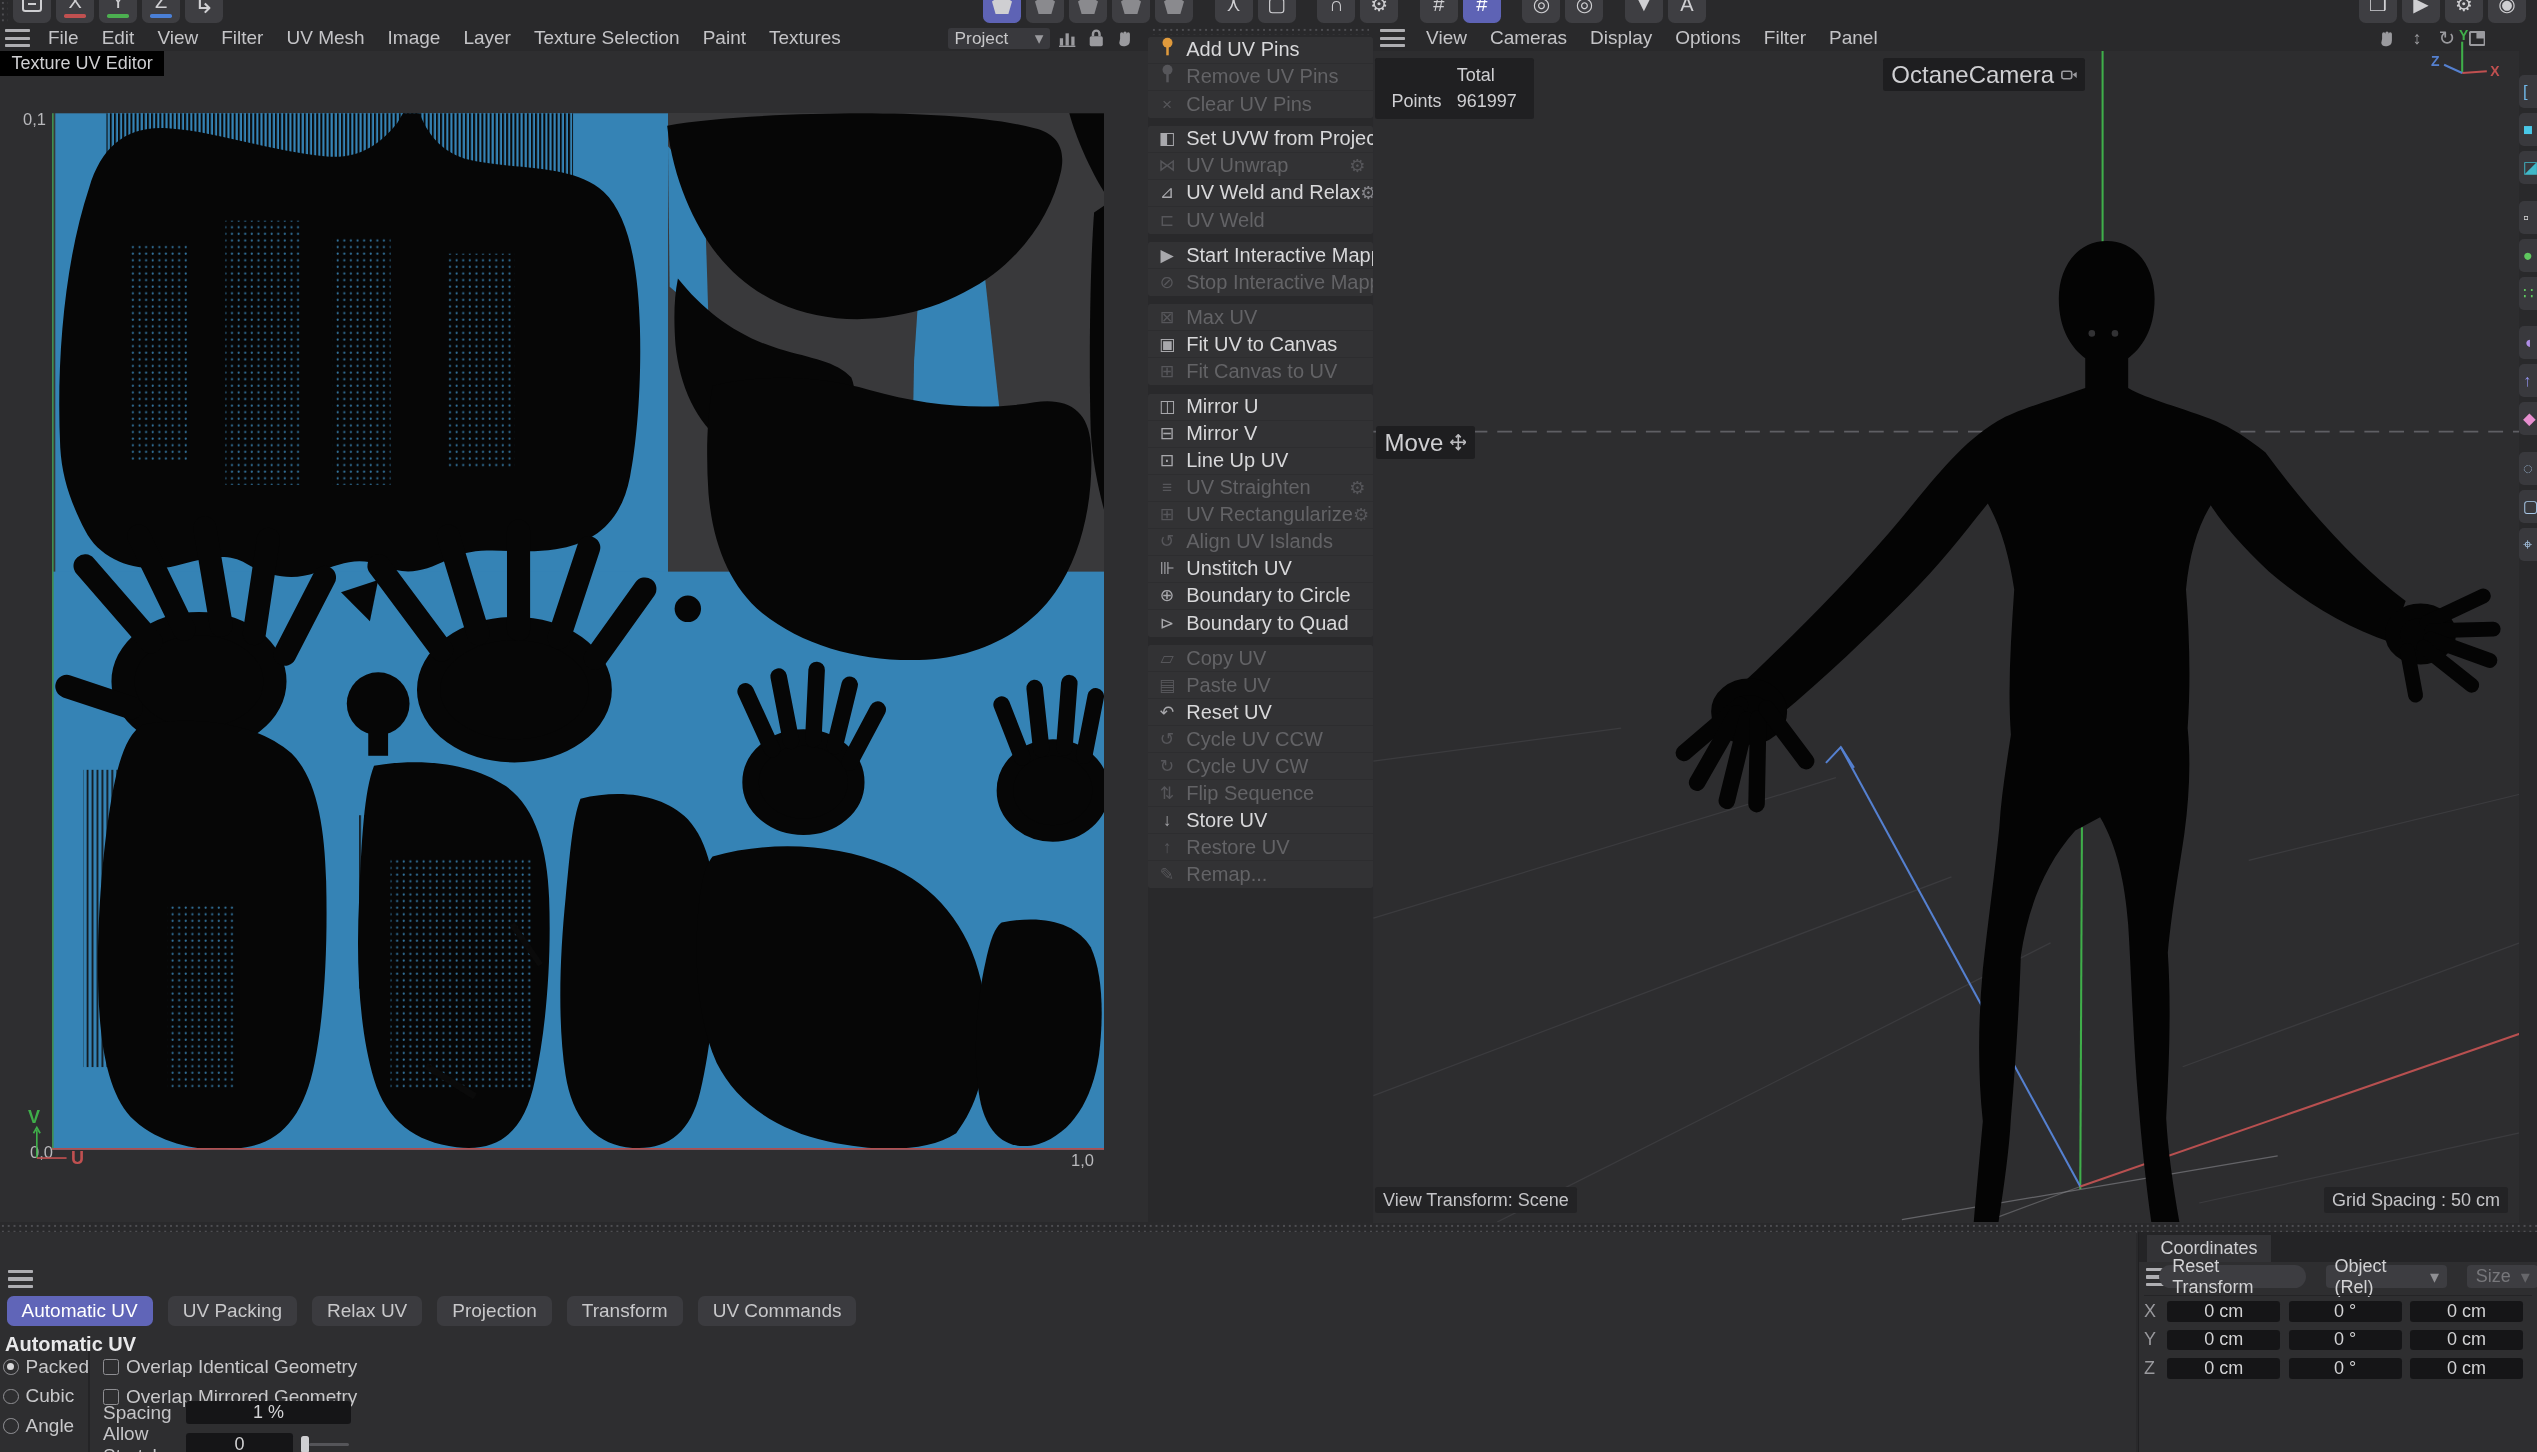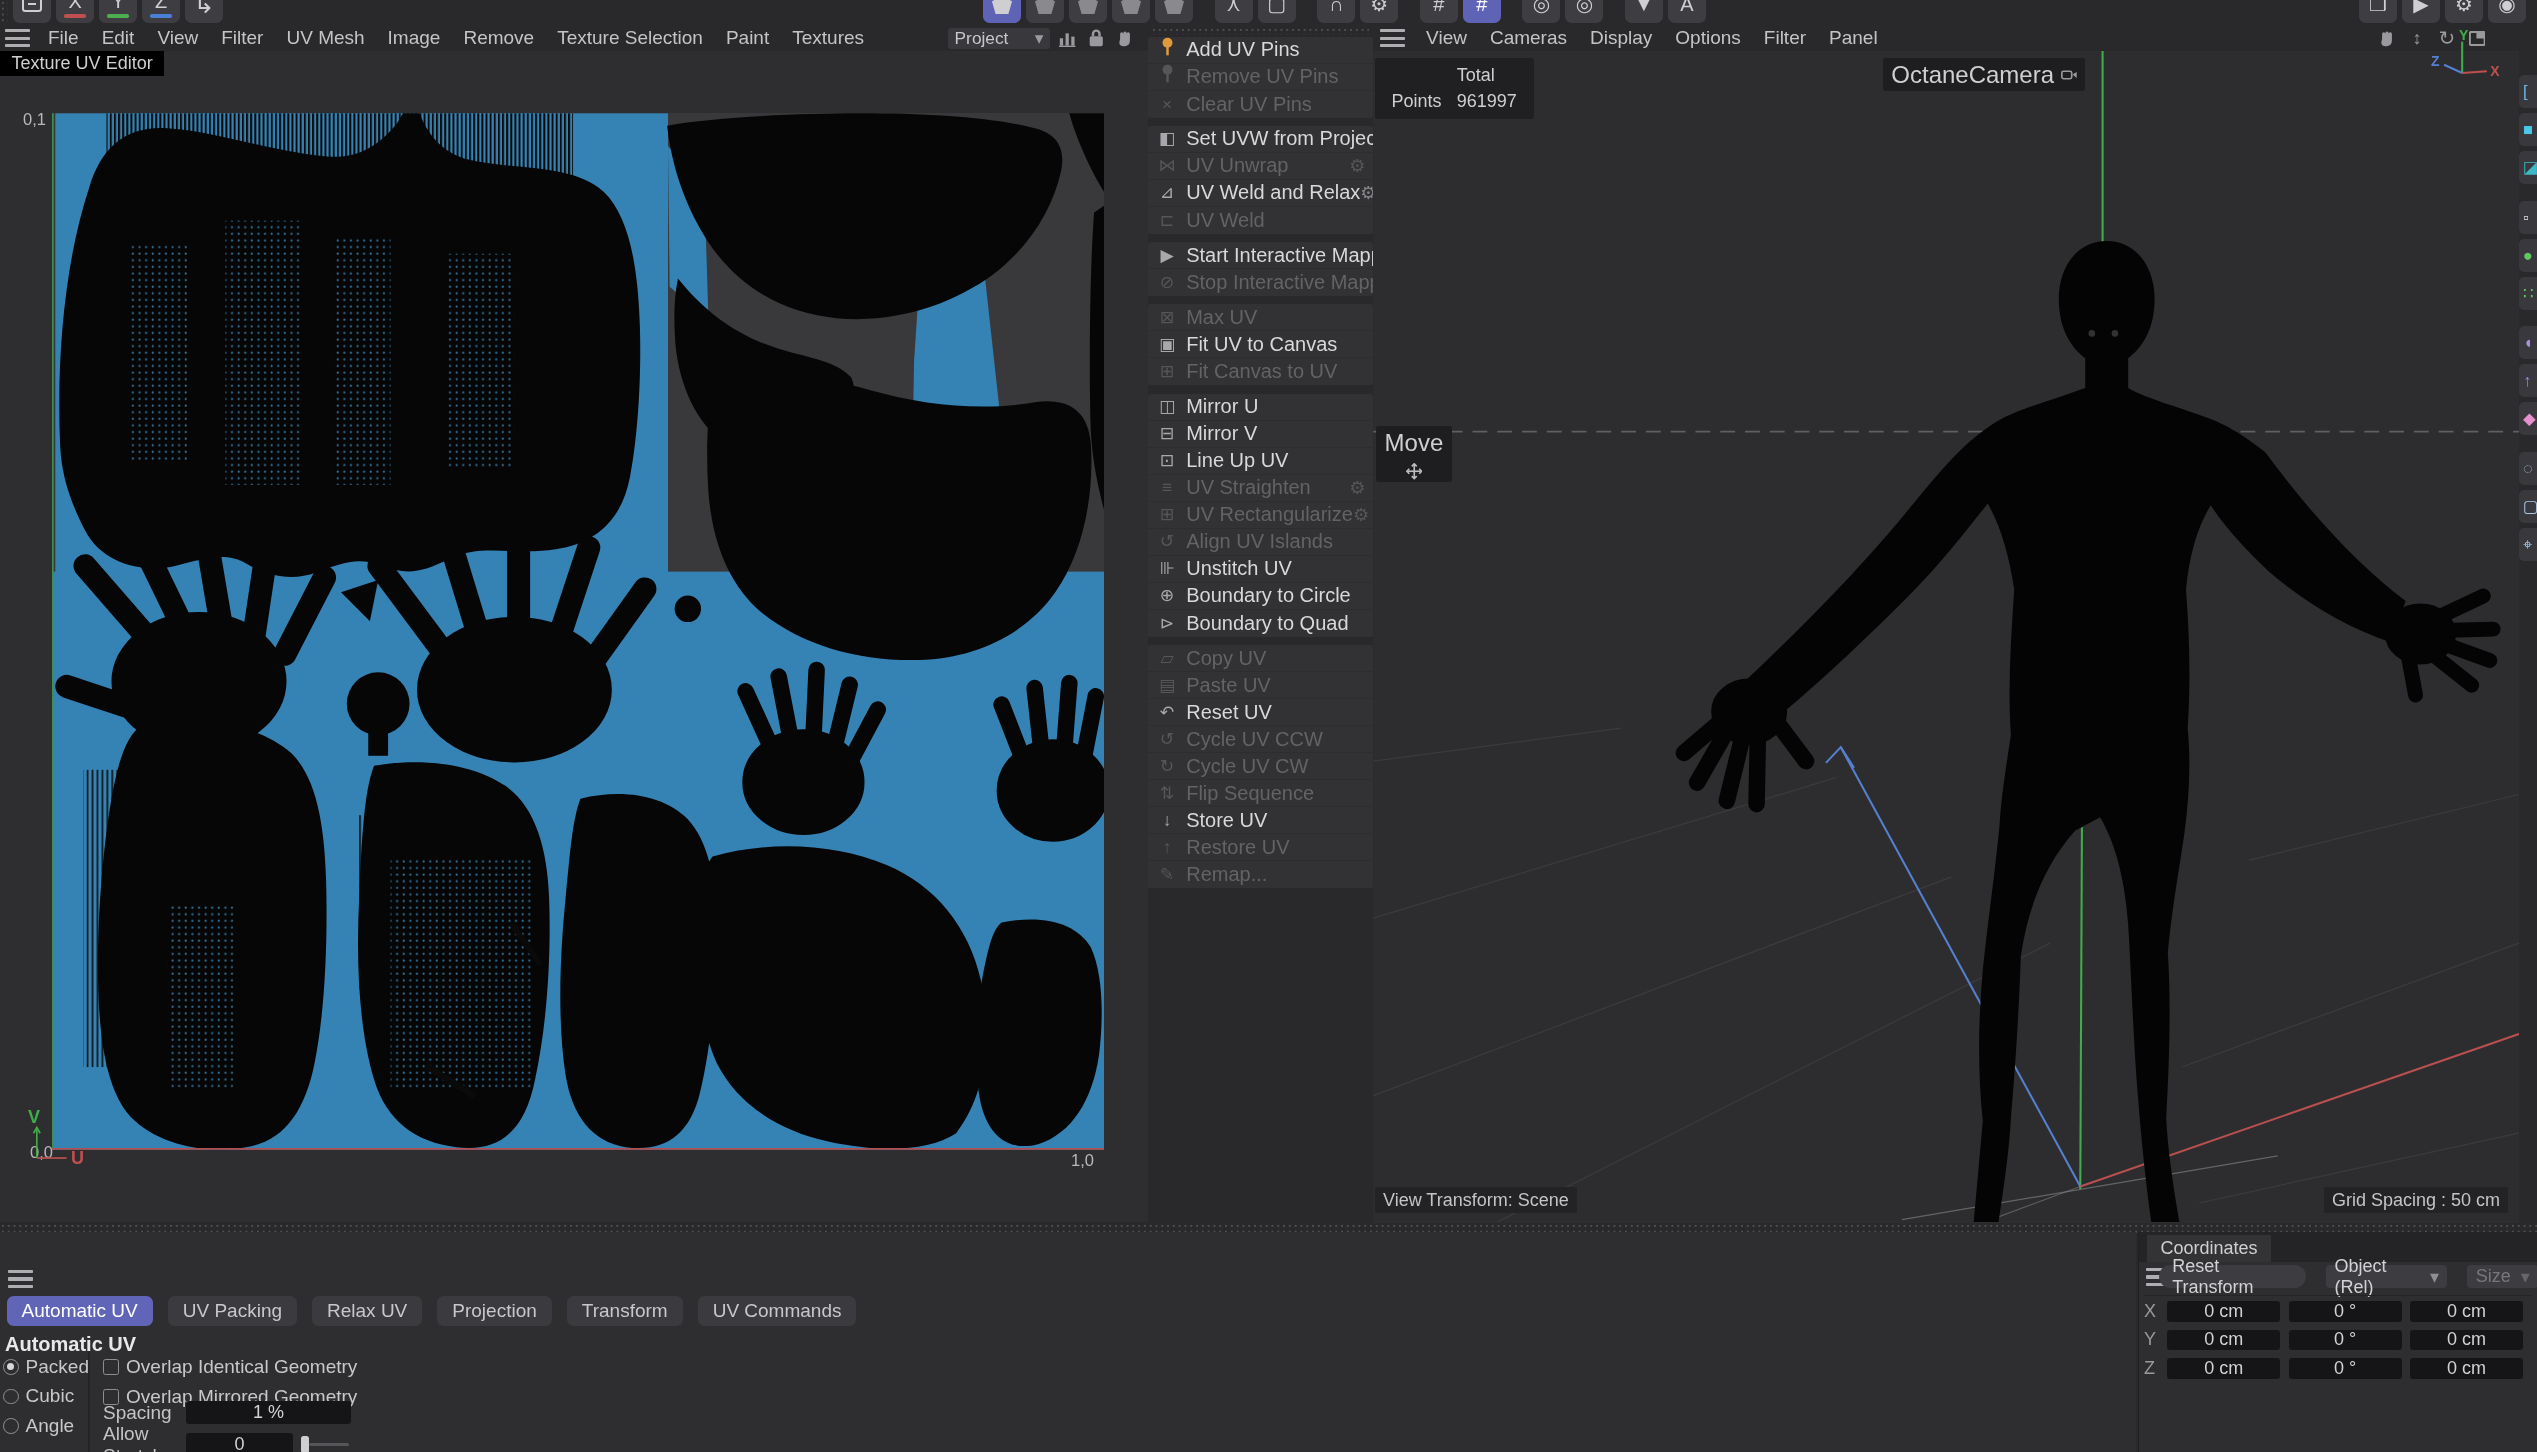--- a/index.html
+++ b/index.html
@@ -198,21 +198,21 @@
           <i></i>
           <i></i>
         </div>
       <div class="menubar" id="uv-menu">
           <span class="mitem">File</span>
           <span class="mitem">Edit</span>
           <span class="mitem">View</span>
           <span class="mitem">Filter</span>
           <span class="mitem">UV Mesh</span>
           <span class="mitem">Image</span>
-          <span class="mitem">Remove</span>
+          <span class="mitem">Layer</span>
           <span class="mitem">Texture Selection</span>
           <span class="mitem">Paint</span>
           <span class="mitem">Textures</span>
         </div>
     </div>
     <div id="proj-ctrls">
       <div id="proj-dd">
         <span>Project</span>
         <span style="color:#9a9a9e;">▾</span>
       </div>
@@ -607,21 +607,21 @@
               <td>Total</td>
             </tr>
         <tr>
               <td>Points</td>
             <td>961997</td>
             </tr>
       </tbody>
         </table>
     </div>
 
-    <div class="pill-label" style="left:3.3px;top:401px;display:flex;align-items:center;gap:6.6px;flex-direction:column;">
+    <div class="pill-label" style="left:3.3px;top:401px;display:flex;align-items:center;gap:6.6px;">
       <span>Move</span>
       <svg width="16.5" height="16.5" stroke="#bdbdc0" stroke-width="2" fill="none" viewBox="0 0 20 20">
         <line x1="10" y1="2" x2="10" y2="18"></line>
           <line x1="2" y1="10" x2="18" y2="10"></line>
         <path d="M7,4 L10,1 L13,4 M7,16 L10,19 L13,16 M4,7 L1,10 L4,13 M16,7 L19,10 L16,13"></path>
       </svg>
     </div>
 
     <div id="gizmo">
       <svg width="74" height="53" viewBox="0 0 90 64" style="font-size:23px">

